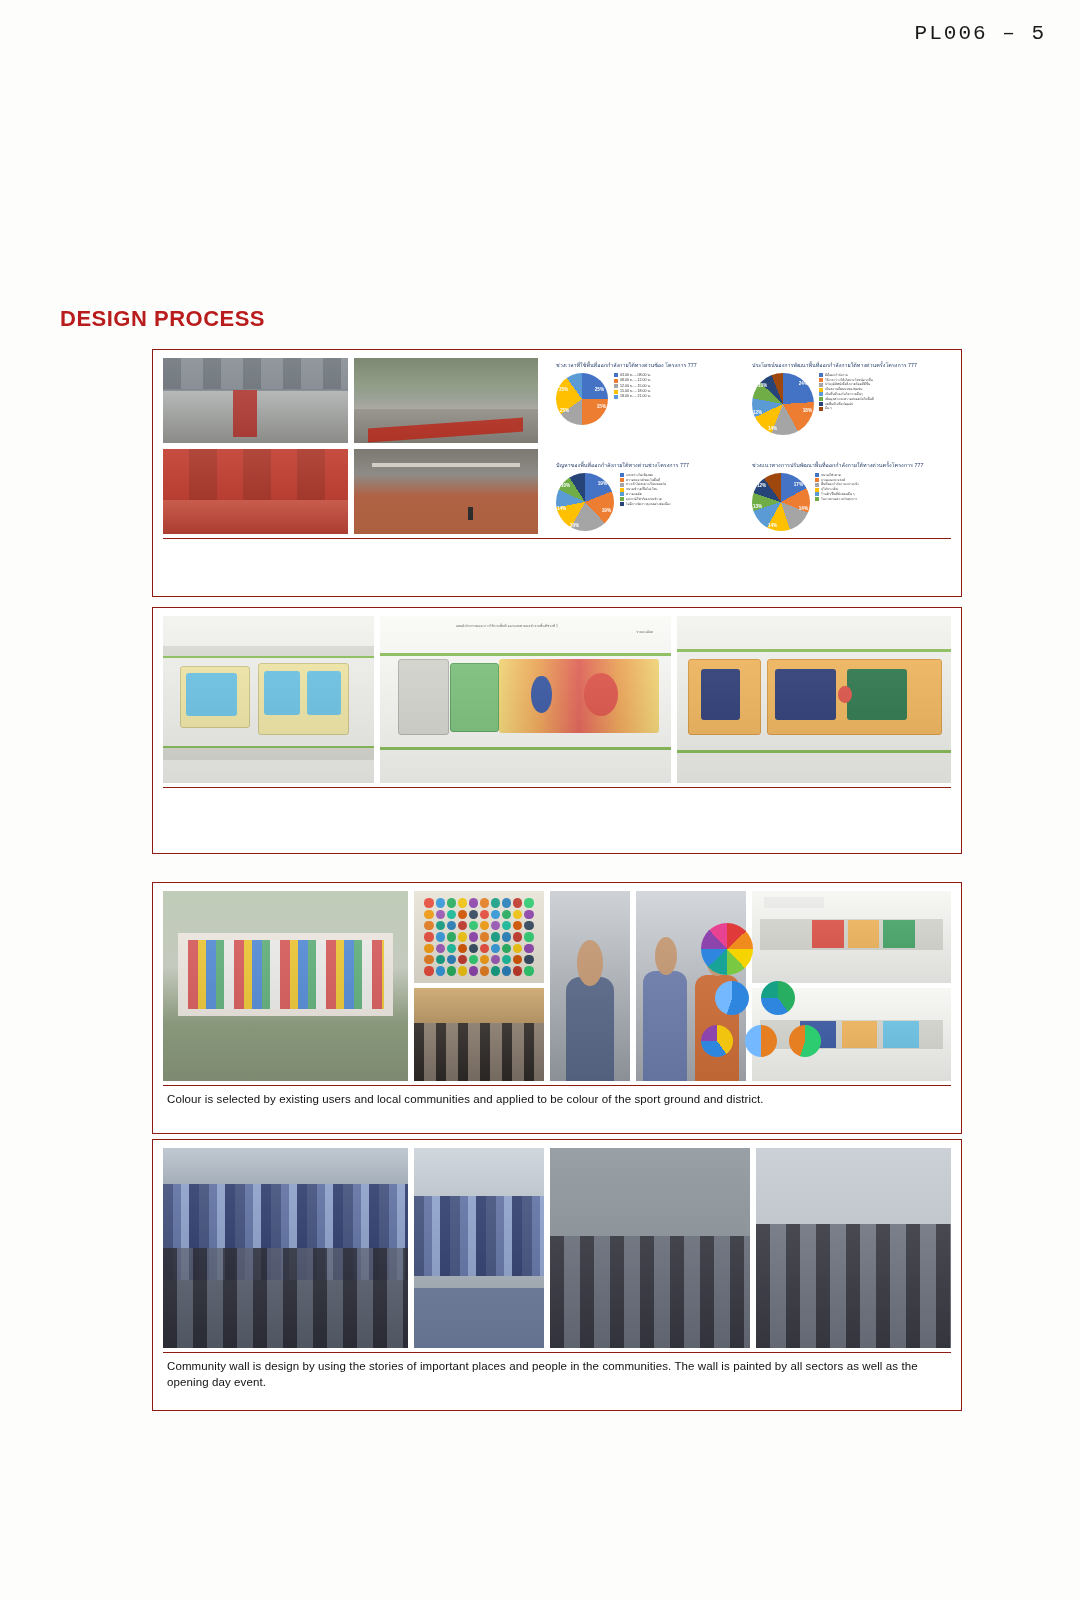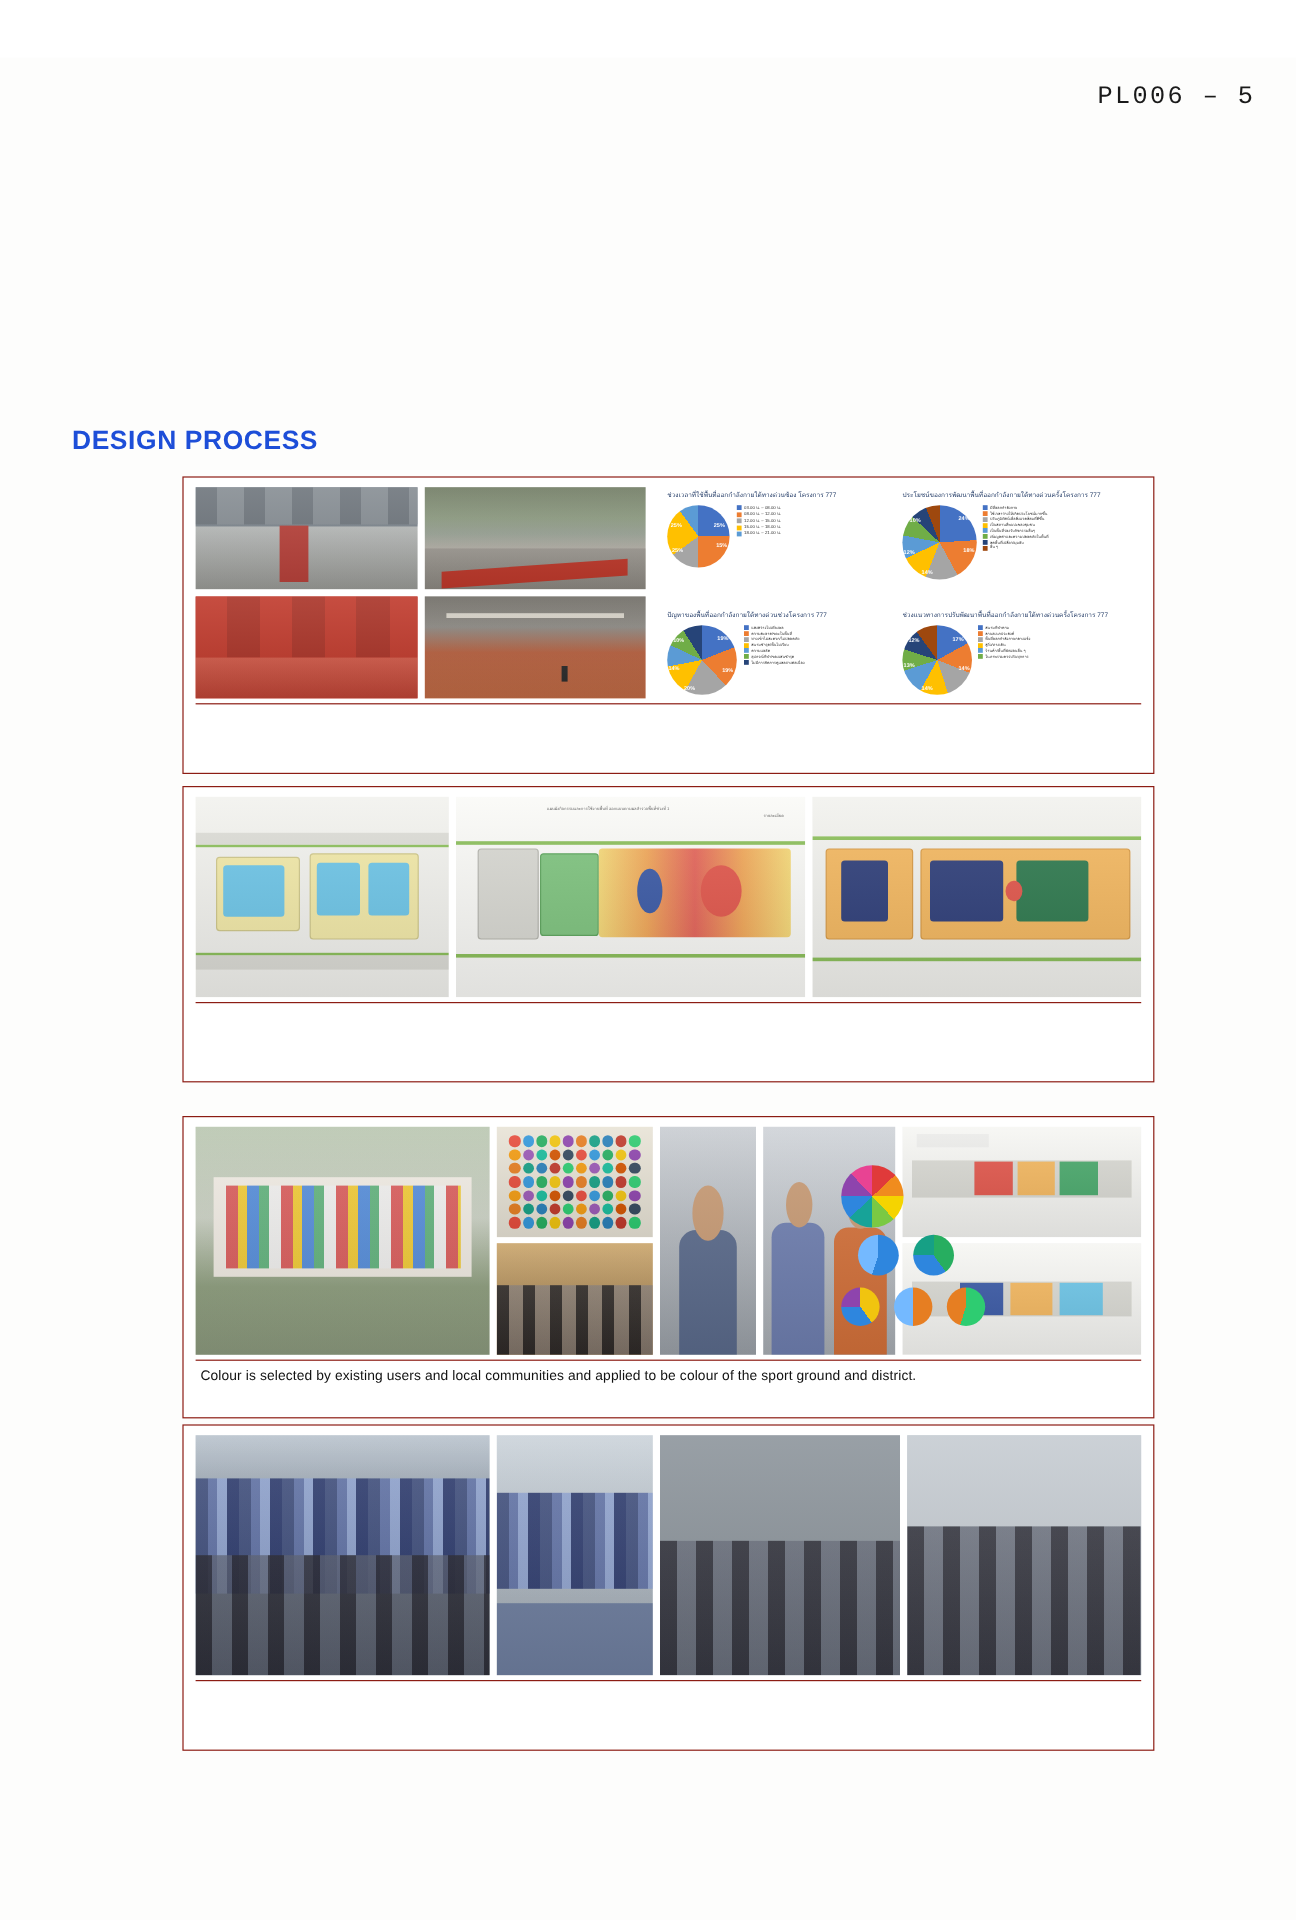--- a/index.html
+++ b/index.html
@@ -12,40 +12,39 @@
     height: 1600px;
     position: relative;
     font-family: "Liberation Sans", sans-serif;
     color: #1b1b1b;
     overflow: hidden;
   }
   .page {
     position: absolute;
     inset: 0;
     background: #fdfdfc;
-    margin-top: 48px;
   }
   
   .page-code {
     position: absolute;
     top: 22px;
     right: 34px;
     font-family: "Liberation Mono", monospace;
     font-size: 21px;
     letter-spacing: 2px;
     color: #1a1a1a;
   }
   .section-title {
     position: absolute;
     left: 60px;
     top: 306px;
     font-size: 22px;
     font-weight: bold;
     letter-spacing: 0.5px;
-    color: #1d4ed8;
+    color: #b91c1c;
   }
 
   
   .panel {
     position: absolute;
     border: 1.5px solid #8c1c13;
     box-sizing: border-box;
     background: #fff;
   }
   .panel-inner {
@@ -589,16 +588,17 @@
           <div style="position:absolute; top:0; left:0; width:100%; height:44%; background:#8d959c;"></div>
           <div class="people" style="height:56%;"></div>
         </div>
         <div class="ph p4d" style="flex:1 1 auto;">
           <div style="position:absolute; top:0; left:0; width:100%; height:38%; background:#c6ccd2;"></div>
           <div class="people" style="height:62%;"></div>
         </div>
       </div>
 
       <div class="cap-divider"></div>
+      <div class="caption">Community wall is design by using the stories of important places and people in the communities. The wall is painted by all sectors as well as the opening day event.</div>
     </div>
   </div>
 
 </div>
 
 </body></html>

